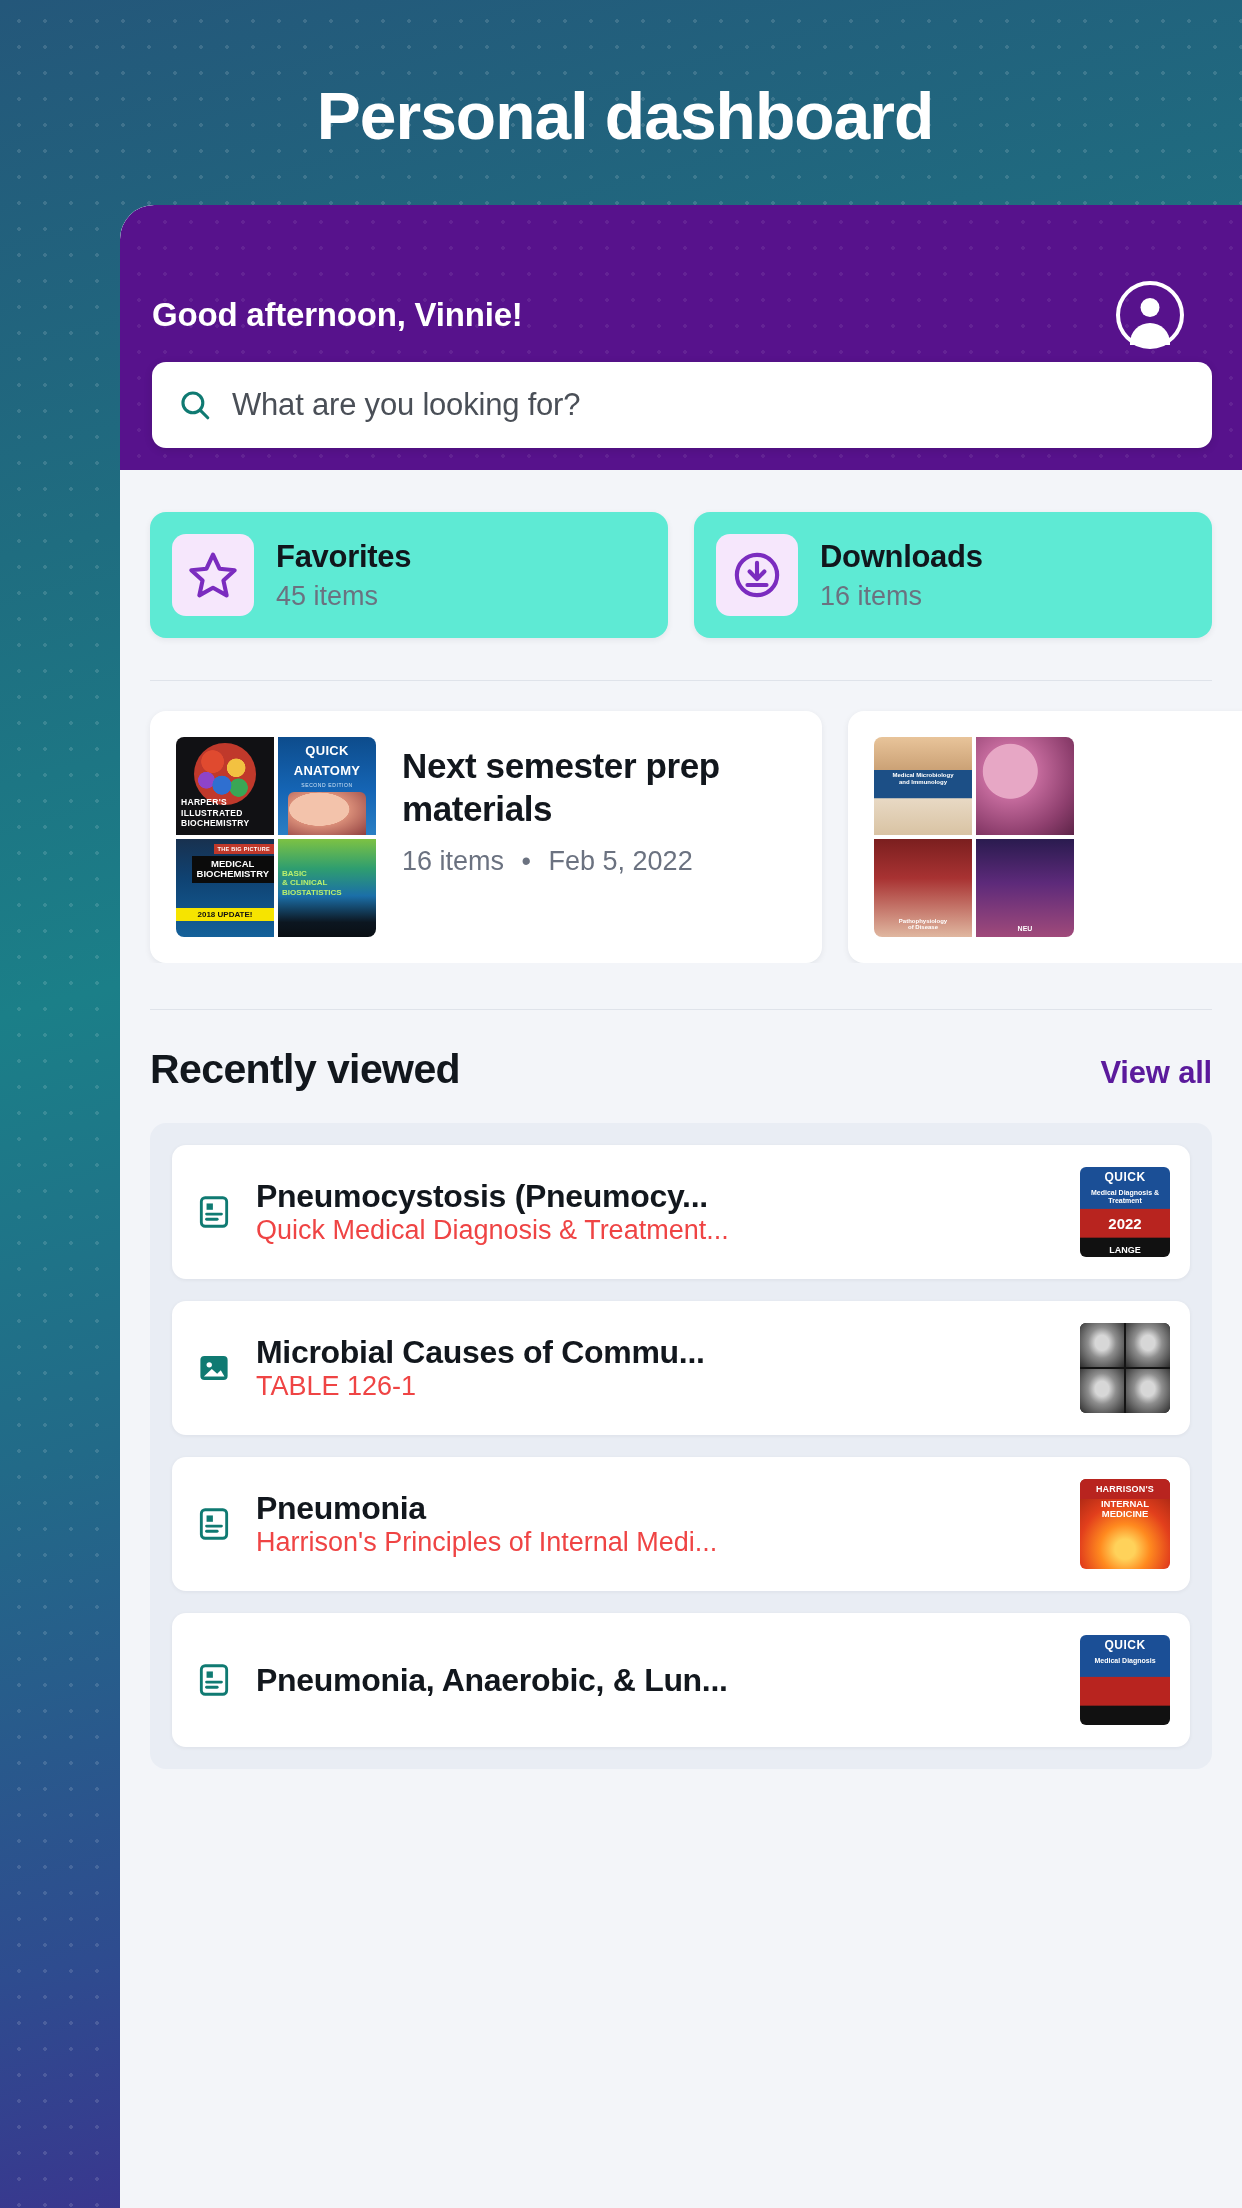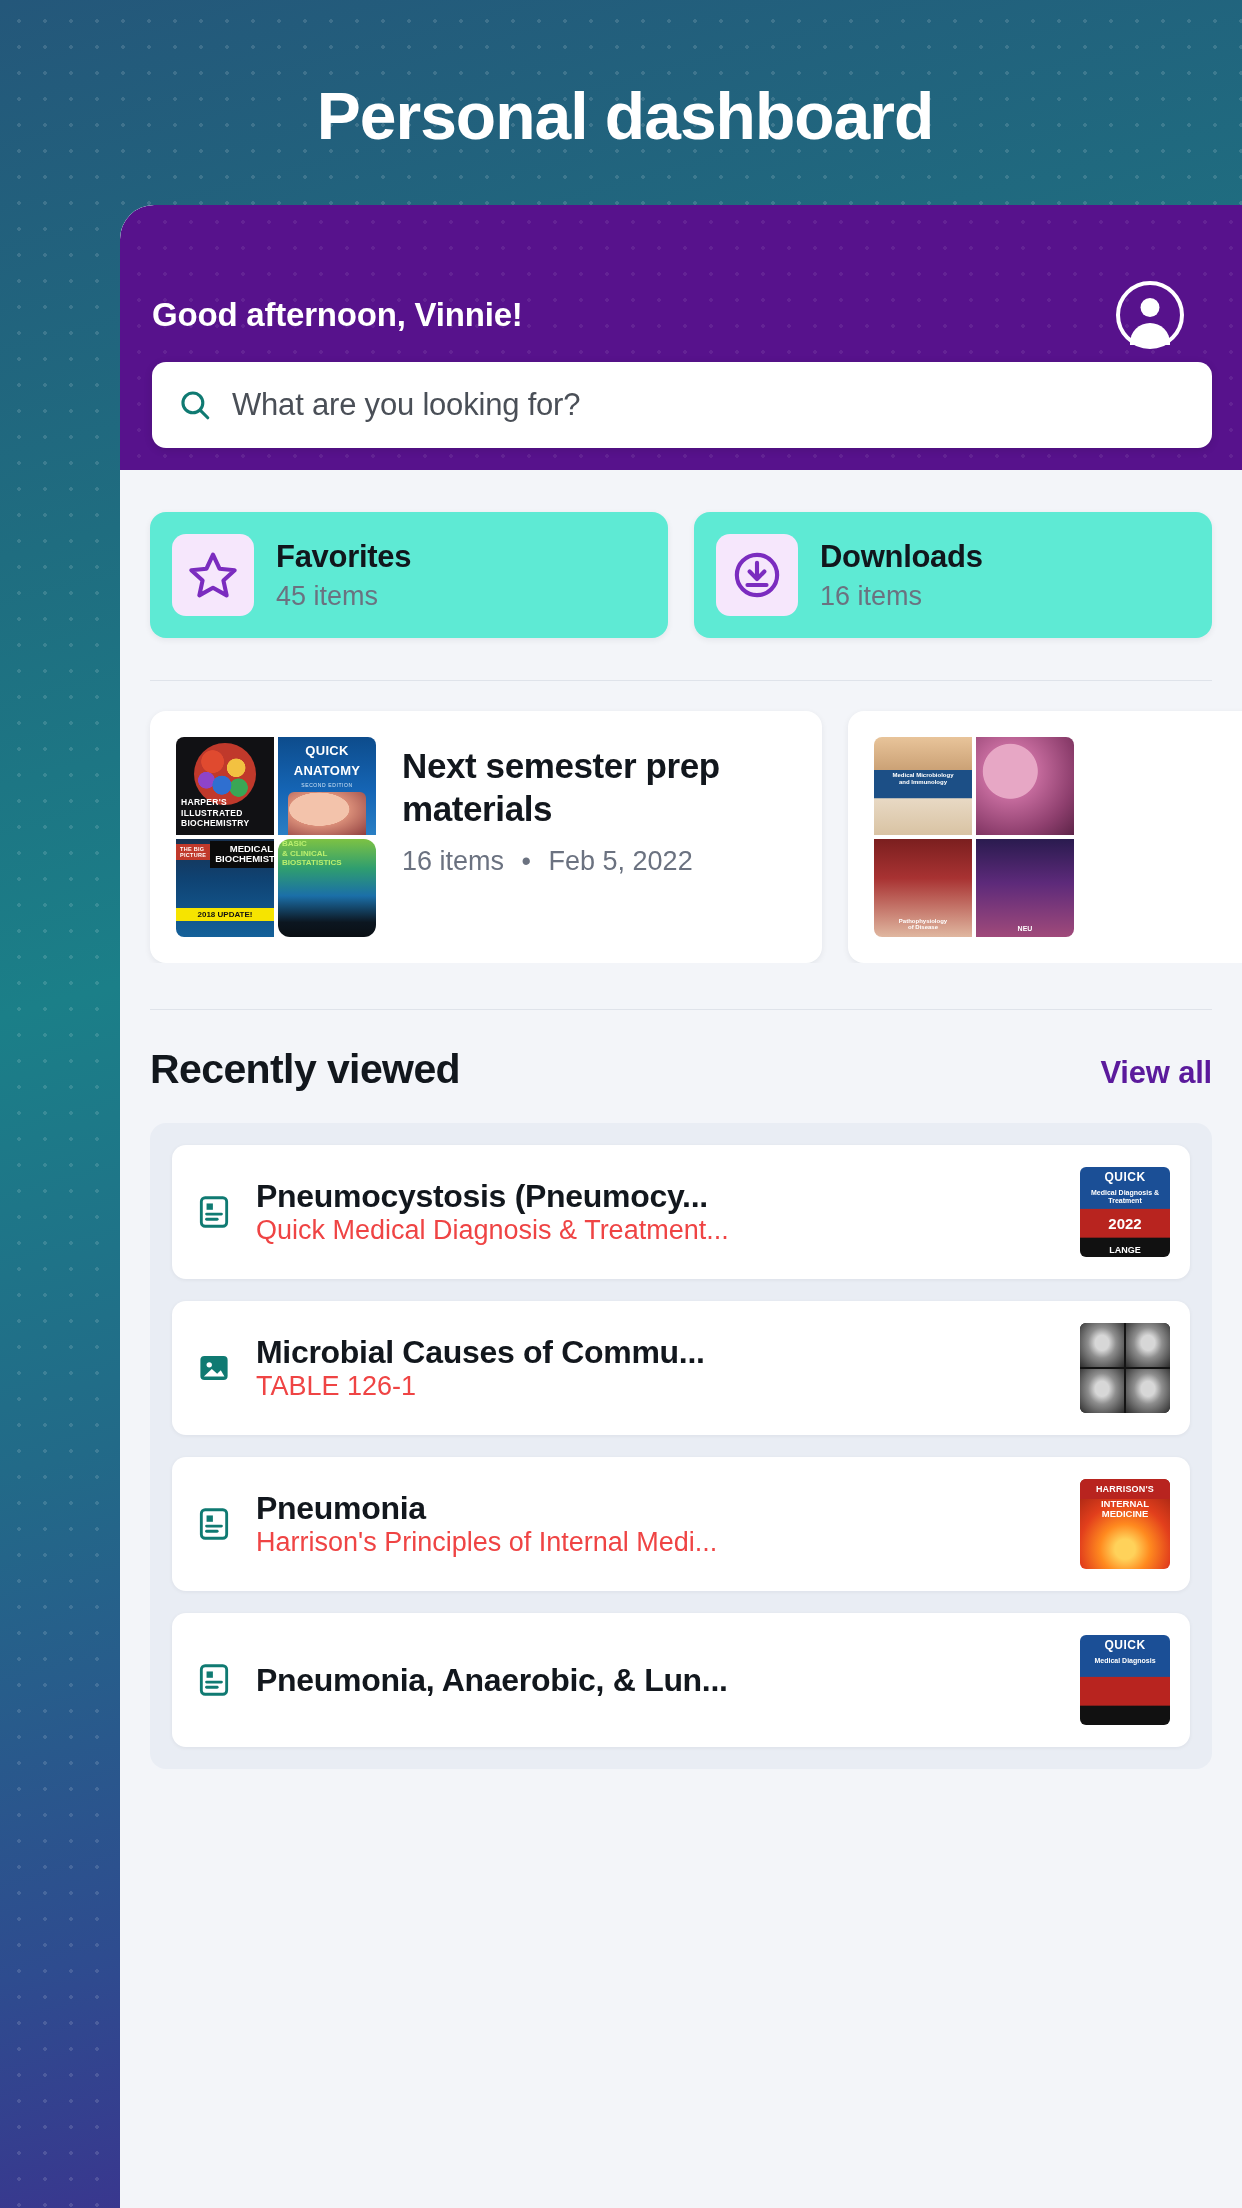--- a/index.html
+++ b/index.html
@@ -247,28 +247,28 @@
     display:flex; flex-direction:column; align-items:center;
   }
   .cv-gross .t1 { color:#fff; font-size:13px; font-weight:bold; line-height:1.0; margin-top:7px; letter-spacing:0.3px;}
   .cv-gross .t2 { color:#cfe4f7; font-size:5px; margin-top:5px; letter-spacing:0.6px;}
   .cv-gross .fig {
     margin-top:4px; width:78px; height:50px; border-radius:6px 6px 0 0;
     background: radial-gradient(ellipse at 40% 40%, #f3c3ab 0 45%, #d98d78 46%, #8f3f3f 100%);
   }
   .cv-bigpic {
     background: linear-gradient(180deg,#18314f 0%, #0f4272 40%, #14619a 100%);
-    display:flex; flex-direction:row; align-items:flex-start;
+    display:flex; flex-direction:column; align-items:flex-end;
   }
   .cv-bigpic .red { background:#c0392b; color:#fff; font-size:5.5px; font-weight:bold; padding:2px 4px; margin-top:5px; letter-spacing:0.3px;}
   .cv-bigpic .blk { background:#0b0b0b; color:#fff; font-size:9.5px; font-weight:bold; line-height:1.1; padding:3px 5px; margin-top:2px; text-align:center;}
   .cv-bigpic .yel { position:absolute; bottom:16px; left:0; right:0; background:#f6e400; color:#111; font-size:8px; font-weight:bold; text-align:center; padding:2px 0;}
   .cv-biostat {
     background: linear-gradient(180deg,#7dc243 0%, #2f9e6f 30%, #1b6fa8 58%, #0c1620 85%, #0a0f14 100%);
-    display:flex; flex-direction:column; justify-content:flex-start;border-radius:12px;
+    display:flex; flex-direction:column; justify-content:center;
   }
   .cv-biostat .txt { color:#b9ef6e; font-size:8px; font-weight:bold; line-height:1.2; padding:0 4px 10px 4px; }
 
   .cv-micro { background: linear-gradient(180deg,#e8c49a 0%, #caa074 35%, #1c4f86 36%, #1c4f86 62%, #e8d9c4 63%, #d9c3a3 100%); }
   .cv-micro .bar { position:absolute; top:34%; left:0; right:0; height:26%; background:#1c4f86; }
   .cv-micro .t { position:absolute; top:36%; left:0; right:0; color:#fff; font-size:6px; font-weight:bold; text-align:center; line-height:1.15;}
   .cv-path { background: linear-gradient(180deg,#7b1f1f 0%, #a83232 40%, #e0b7a0 100%); }
   .cv-path .t { position:absolute; bottom:6px; left:0; right:0; color:#fff; font-size:6px; font-weight:bold; text-align:center; line-height:1.1;}
   .cv-neuro { background: linear-gradient(180deg,#2a1b4f 0%, #5d2a7a 45%, #a04a7a 100%); }
   .cv-neuro .t { position:absolute; bottom:5px; left:0; right:0; color:#fff; font-size:7px; font-weight:bold; text-align:center;}

